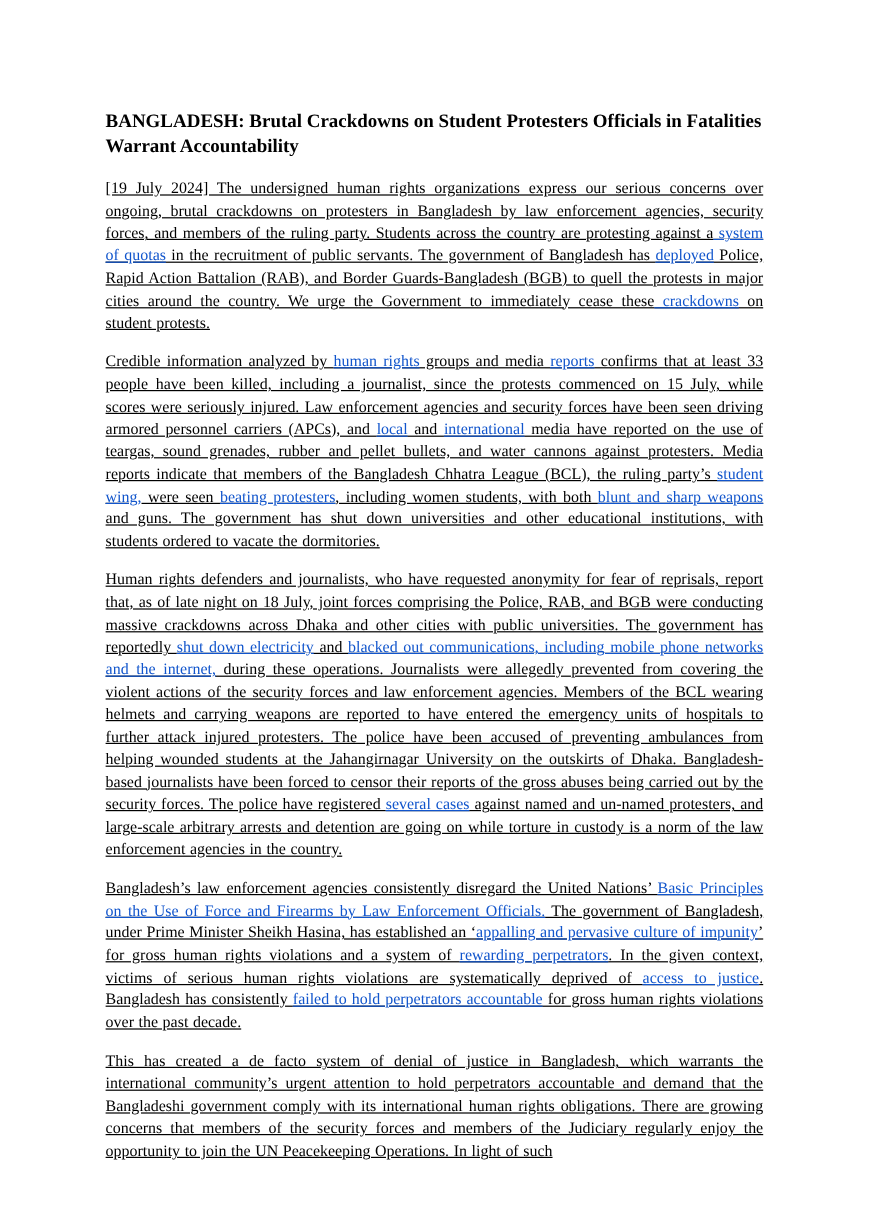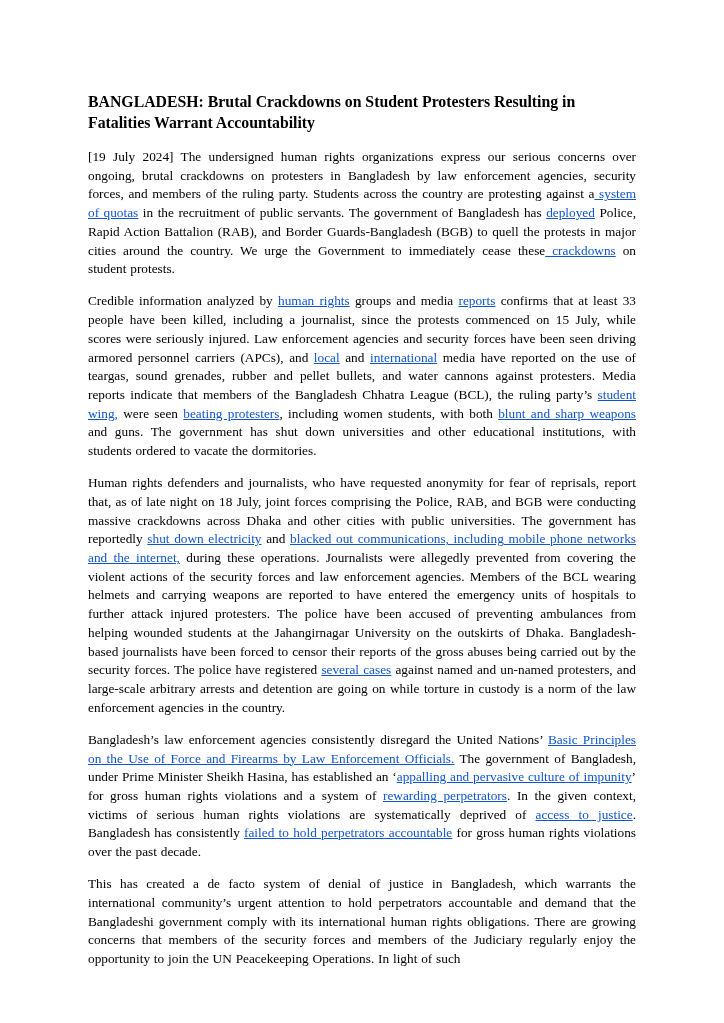--- a/index.html
+++ b/index.html
@@ -25,32 +25,33 @@
     margin: 0 0 15px 0;
     color: #000000;
   }
   .para {
     font-size: 13.3px;
     line-height: 18.7px;
     text-align: justify;
     margin: 0 0 13.5px 0;
     color: #000000;
     word-spacing: 0.5px;
+    text-decoration: underline;
   }
   .doc-link {
     color: #1155cc;
     text-decoration: underline;
     cursor: pointer;
   }
 </style>
 </head>
 <body>
 
 <div class="page">
-  <h1 class="doc-title">BANGLADESH: Brutal Crackdowns on Student Protesters Resulting in Fatalities Warrant Accountability</h1>
+  <h1 class="doc-title">BANGLADESH: Brutal Crackdowns on Student Protesters Officials in Fatalities Warrant Accountability</h1>
   <div>
       <p class="para"><span>[19 July 2024] The undersigned human rights organizations express our serious concerns over ongoing, brutal crackdowns on protesters in Bangladesh by law enforcement agencies, security forces, and members of the ruling party. Students across the country are protesting against a</span><a class="doc-link"> system of quotas</a><span> in the recruitment of public servants. The government of Bangladesh has </span><a class="doc-link">deployed</a><span> Police, Rapid Action Battalion (RAB), and Border Guards-Bangladesh (BGB) to quell the protests in major cities around the country. We urge the Government to immediately cease these</span><a class="doc-link"> crackdowns</a><span> on student protests.</span></p>
       <p class="para"><span>Credible information analyzed by </span><a class="doc-link">human rights</a><span> groups and media </span><a class="doc-link">reports</a><span> confirms that at least 33 people have been killed, including a journalist, since the protests commenced on 15 July, while scores were seriously injured. Law enforcement agencies and security forces have been seen driving armored personnel carriers (APCs), and </span><a class="doc-link">local</a><span> and </span><a class="doc-link">international</a><span> media have reported on the use of teargas, sound grenades, rubber and pellet bullets, and water cannons against protesters. Media reports indicate that members of the Bangladesh Chhatra League (BCL), the ruling party’s </span><a class="doc-link">student wing,</a><span> were seen </span><a class="doc-link">beating protesters</a><span>, including women students, with both </span><a class="doc-link">blunt and sharp weapons</a><span> and guns. The government has shut down universities and other educational institutions, with students ordered to vacate the dormitories.</span></p>
       <p class="para"><span>Human rights defenders and journalists, who have requested anonymity for fear of reprisals, report that, as of late night on 18 July, joint forces comprising the Police, RAB, and BGB were conducting massive crackdowns across Dhaka and other cities with public universities. The government has reportedly </span><a class="doc-link">shut down electricity</a><span> and </span><a class="doc-link">blacked out communications, including mobile phone networks and the internet,</a><span> during these operations. Journalists were allegedly prevented from covering the violent actions of the security forces and law enforcement agencies. Members of the BCL wearing helmets and carrying weapons are reported to have entered the emergency units of hospitals to further attack injured protesters. The police have been accused of preventing ambulances from helping wounded students at the Jahangirnagar University on the outskirts of Dhaka. Bangladesh-based journalists have been forced to censor their reports of the gross abuses being carried out by the security forces. The police have registered </span><a class="doc-link">several cases</a><span> against named and un-named protesters, and large-scale arbitrary arrests and detention are going on while torture in custody is a norm of the law enforcement agencies in the country.</span></p>
       <p class="para"><span>Bangladesh’s law enforcement agencies consistently disregard the United Nations’ </span><a class="doc-link">Basic Principles on the Use of Force and Firearms by Law Enforcement Officials.</a><span> The government of Bangladesh, under Prime Minister Sheikh Hasina, has established an ‘</span><a class="doc-link">appalling and pervasive culture of impunity</a><span>’ for gross human rights violations and a system of </span><a class="doc-link">rewarding perpetrators</a><span>. In the given context, victims of serious human rights violations are systematically deprived of </span><a class="doc-link">access to justice</a><span>. Bangladesh has consistently </span><a class="doc-link">failed to hold perpetrators accountable</a><span> for gross human rights violations over the past decade.</span></p>
       <p class="para"><span>This has created a de facto system of denial of justice in Bangladesh, which warrants the international community’s urgent attention to hold perpetrators accountable and demand that the Bangladeshi government comply with its international human rights obligations. There are growing concerns that members of the security forces and members of the Judiciary regularly enjoy the opportunity to join the UN Peacekeeping Operations. In light of such</span></p>
     </div>
 </div>
 
 </body></html>

